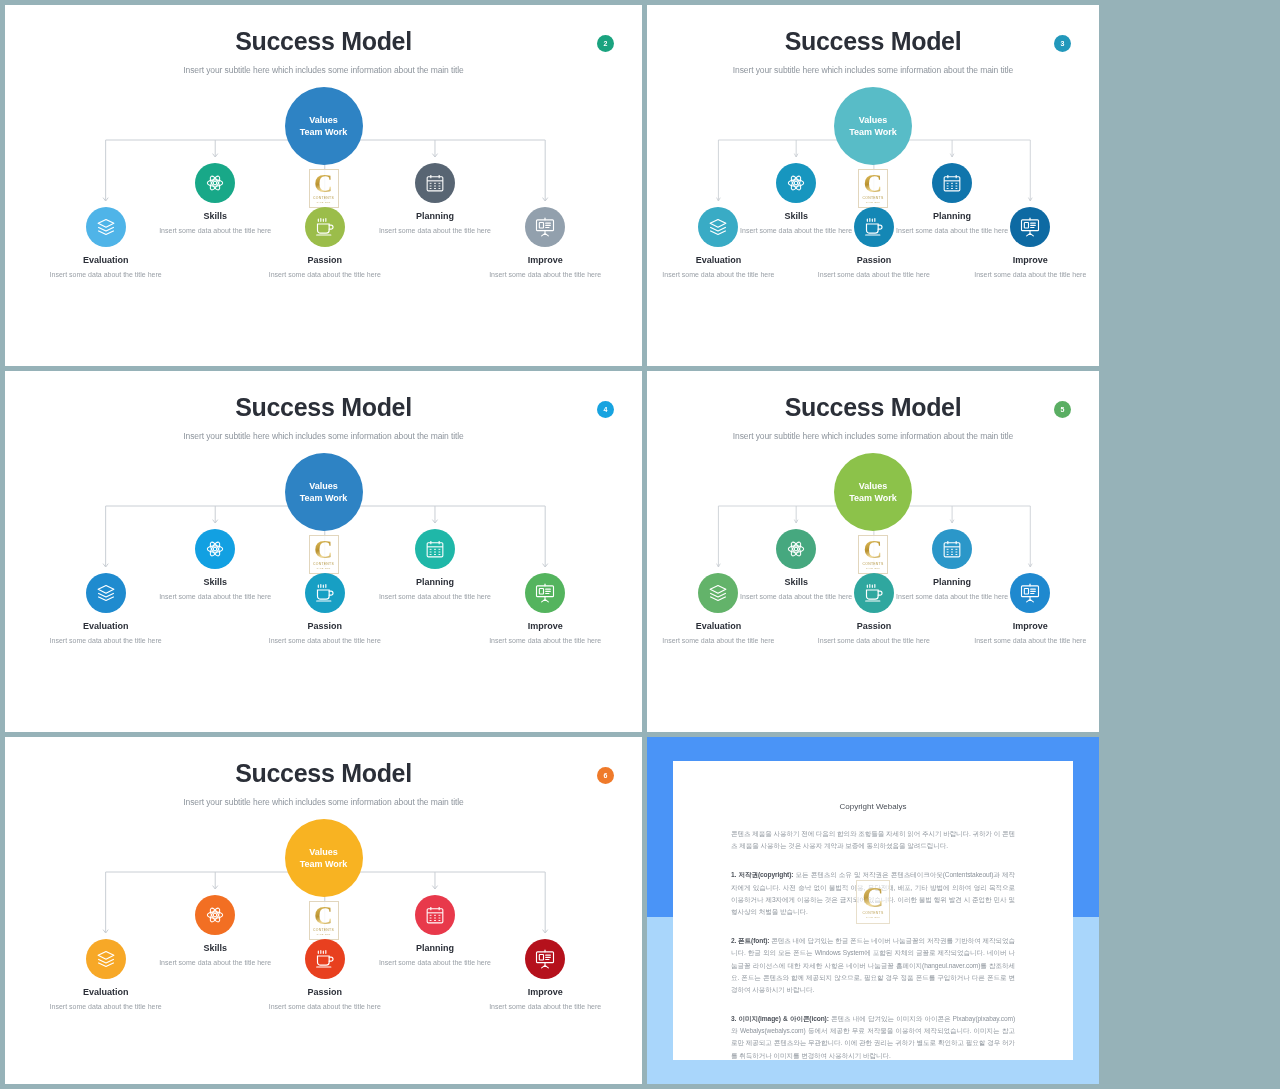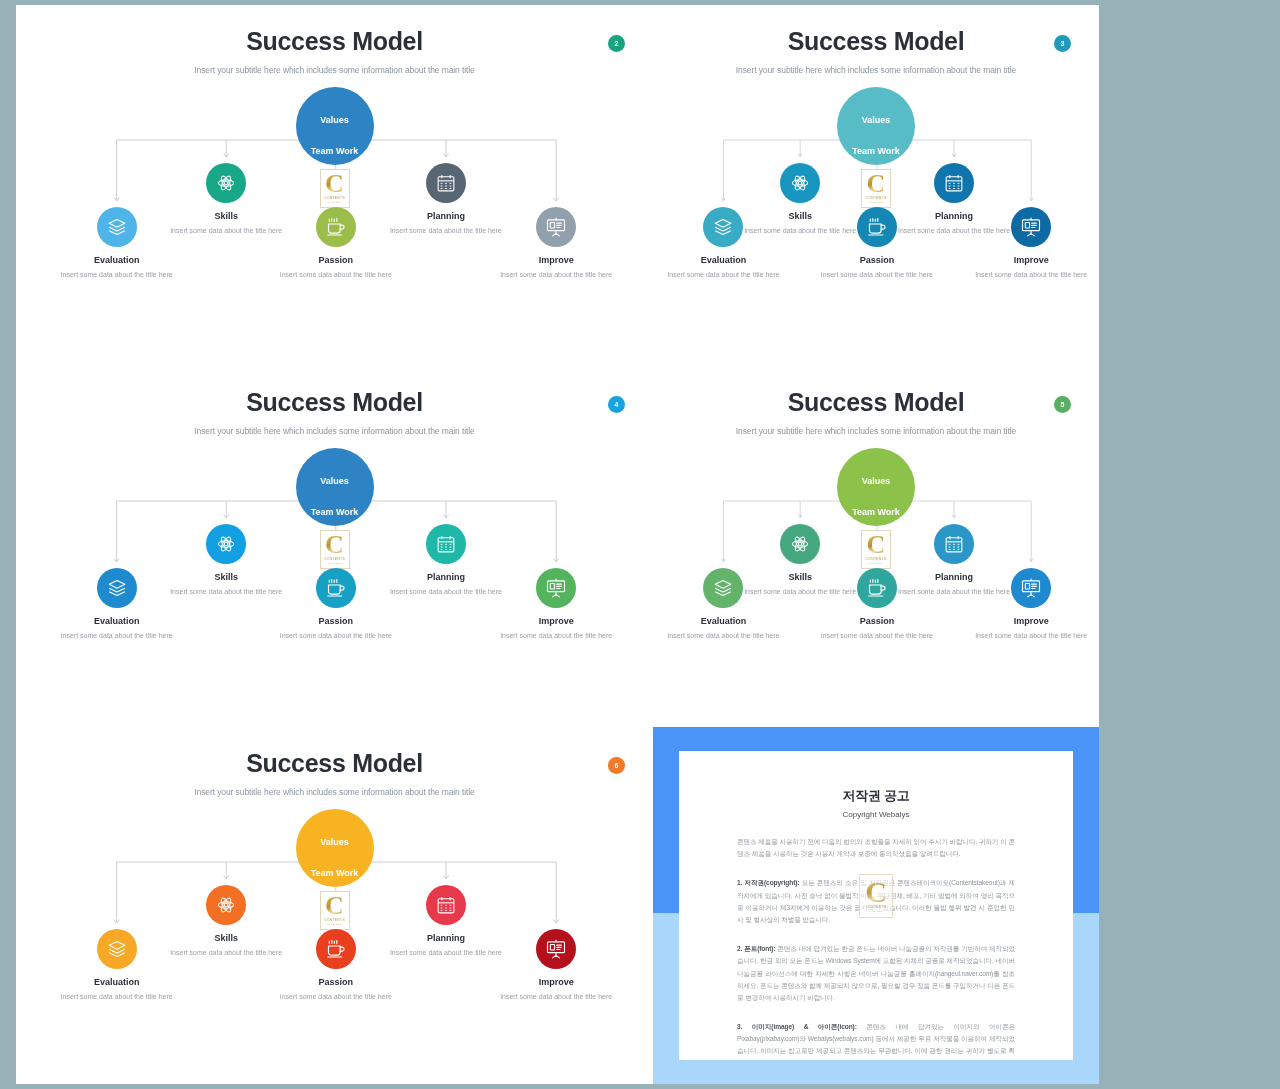--- a/index.html
+++ b/index.html
@@ -7,21 +7,22 @@
     width: 1280px; height: 1089px;
     background: #96b2b8;
     font-family: "Liberation Sans", sans-serif;
     overflow: hidden;
   }
   .grid {
     width: 1104px; height: 1089px;
     display: grid;
     grid-template-columns: 637px 1fr;
     grid-template-rows: 361px 361px 1fr;
-    padding: 5px 5px 5px 16px;
+    gap: 5px;
+    padding: 5px 5px 5px 5px;
   }
   .slide {
     background: #ffffff;
     position: relative;
     overflow: hidden;
   }
   .slide-title {
     text-align: center;
     font-size: 25px;
     font-weight: bold;
@@ -60,21 +61,21 @@
     transform: translateX(-50%);
     width: 78px; height: 78px;
     border-radius: 50%;
     display: flex; flex-direction: column;
     align-items: center; justify-content: center;
     color: #fff;
     font-size: 9px; font-weight: bold;
     line-height: 1.35;
     text-align: center;
   }
-  .hub span { display: block; margin-top: 19px; }
+  .hub span { display: block; }
 
   
   .wires { position: absolute; inset: 0; pointer-events: none; }
 
   
   .logo-box {
     position: absolute;
     left: 50%;
     top: 88px;
     transform: translateX(-50%);
@@ -622,21 +623,20 @@
           </div>
           <div class="node-title">Improve</div>
           <div class="node-desc">Insert some data about the title here</div>
         </div>
       </div>
     </div>
 
   <div class="copyright-panel">
     <div class="cp-lower"></div>
     <div class="cp-sheet">
-      <div class="cp-title-ko">저작권 공고</div>
       <div class="cp-title-en">Copyright Webalys</div>
       <div class="cp-para">콘텐츠 제품을 사용하기 전에 다음의 합의와 조항들을 자세히 읽어 주시기 바랍니다. 귀하가 이 콘텐츠 제품을 사용하는 것은 사용자 계약과 보증에 동의하셨음을 알려드립니다.</div>
       <div class="cp-para">
         <b>1. 저작권(copyright):</b><span> 모든 콘텐츠의 소유 및 저작권은 콘텐츠테이크아웃(Contentstakeout)과 제작자에게 있습니다. 사전 승낙 없이 불법적 이용, 무단전재, 배포, 기타 방법에 의하여 영리 목적으로 이용하거나 제3자에게 이용하는 것은 금지되어 있습니다. 이러한 불법 행위 발견 시 준엄한 민사 및 형사상의 처벌을 받습니다.</span>
       </div>
       <div class="cp-para">
         <b>2. 폰트(font):</b><span> 콘텐츠 내에 담겨있는 한글 폰트는 네이버 나눔글꼴의 저작권를 기반하여 제작되었습니다. 한글 외의 모든 폰트는 Windows System에 포함된 자체의 글꼴로 제작되었습니다. 네이버 나눔글꼴 라이선스에 대한 자세한 사항은 네이버 나눔글꼴 홈페이지(hangeul.naver.com)를 참조하세요. 폰트는 콘텐츠와 함께 제공되지 않으므로, 필요할 경우 정품 폰트를 구입하거나 다른 폰트로 변경하여 사용하시기 바랍니다.</span>
       </div>
       <div class="cp-para">
         <b>3. 이미지(image) &amp; 아이콘(icon):</b><span> 콘텐츠 내에 담겨있는 이미지와 아이콘은 Pixabay(pixabay.com)와 Webalys(webalys.com) 등에서 제공한 무료 저작물을 이용하여 제작되었습니다. 이미지는 참고로만 제공되고 콘텐츠와는 무관합니다. 이에 관한 권리는 귀하가 별도로 확인하고 필요할 경우 허가를 취득하거나 이미지를 변경하여 사용하시기 바랍니다.</span>

